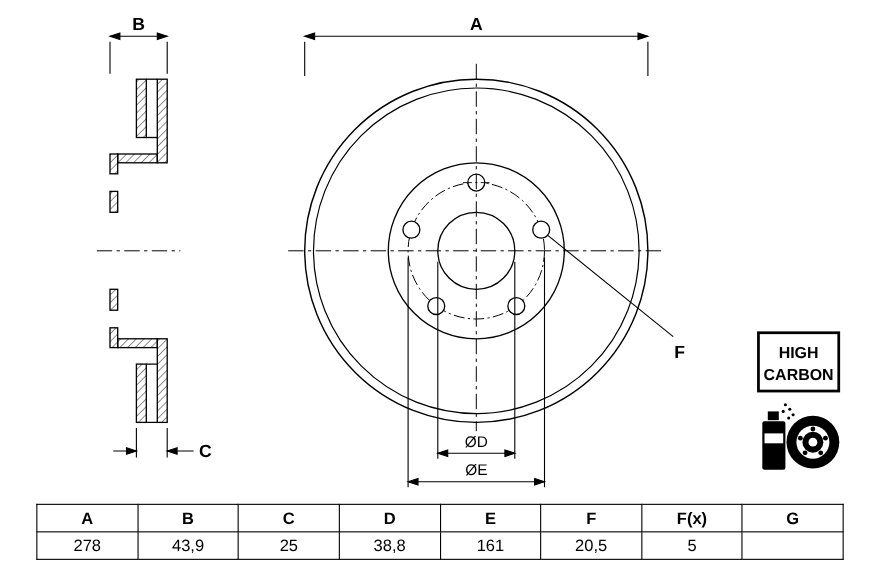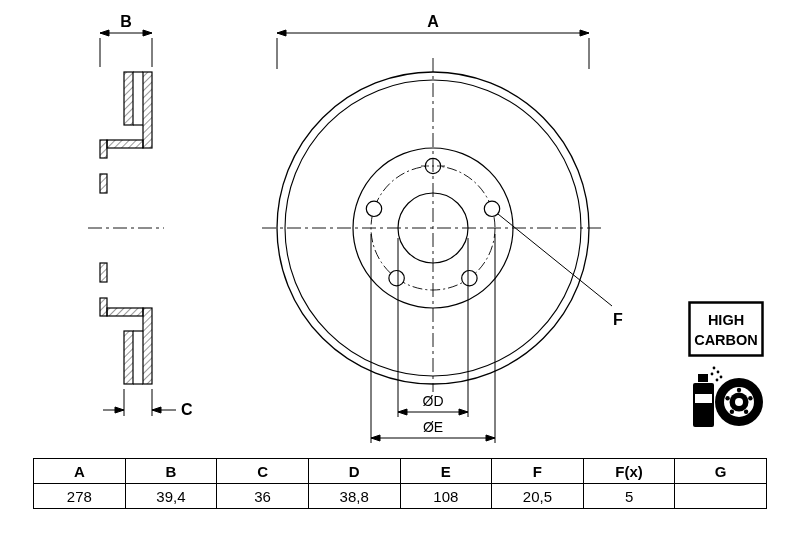--- a/index.html
+++ b/index.html
@@ -184,24 +184,24 @@
         <th>D</th>
         <th>E</th>
         <th>F</th>
         <th>F(x)</th>
         <th>G</th>
       </tr>
     </thead>
     <tbody>
       <tr>
         <td>278</td>
-        <td>39,4</td>
-        <td>36</td>
+        <td>43,9</td>
+        <td>25</td>
         <td>38,8</td>
-        <td>108</td>
+        <td>161</td>
         <td>20,5</td>
         <td>5</td>
         <td></td>
       </tr>
     </tbody>
   </table>
 
 </div>
 
 </body></html>

